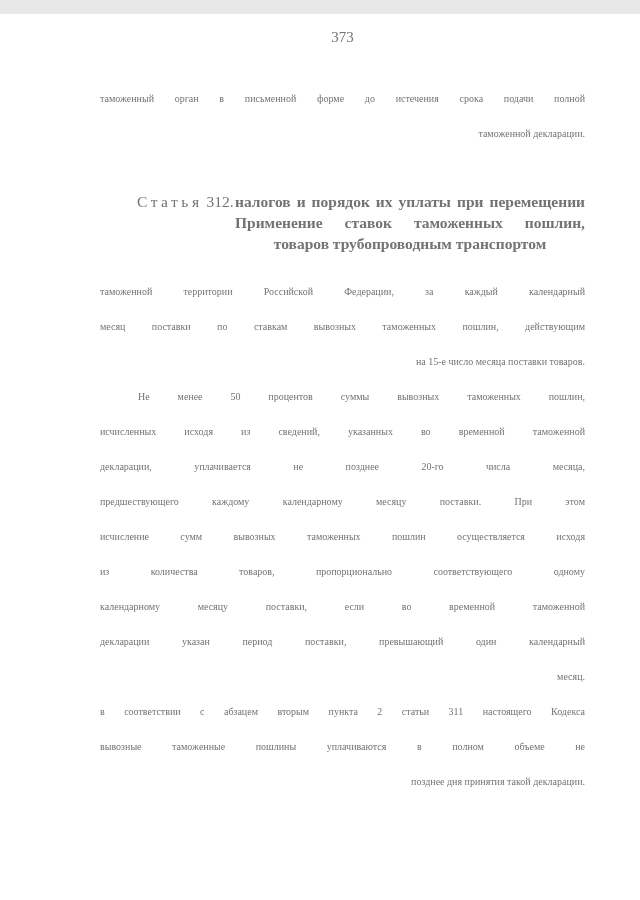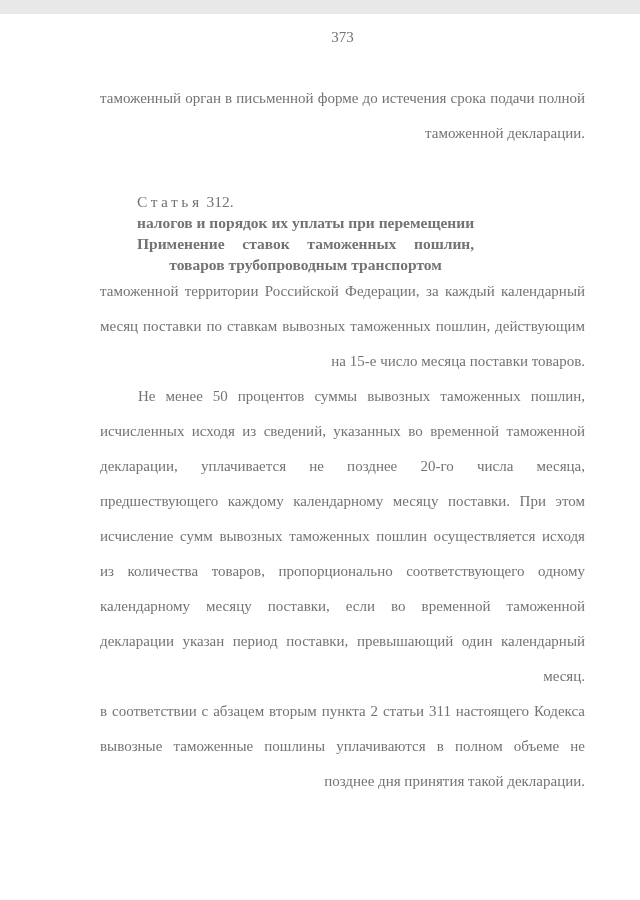--- a/index.html
+++ b/index.html
@@ -23,21 +23,21 @@
     top: 13px;
     width: 485px;
     text-align: center;
     font-size: 15px;
     line-height: 20px;
   }
   .para-block {
     position: absolute;
     left: 100px;
     width: 485px;
-    font-size: 15px;
+    font-size: 10px;
   }
   .continuation { top: 67px; }
   .body-text   { top: 260px; }
   .line {
     line-height: 35px;
     white-space: nowrap;
     text-align: right;
   }
   .line.just {
     white-space: normal;
@@ -46,21 +46,20 @@
   }
   .line.indent { text-indent: 38px; }
   .heading {
     position: absolute;
     left: 137px;
     top: 177px;
     width: 448px;
     display: flex;
     align-items: flex-start;
     font-size: 15.5px;
-    flex-direction: column;
   }
   .h-label {
     flex: none;
     width: 98px;
     line-height: 21px;
     font-weight: normal;
   }
   .h-word { letter-spacing: 3.5px; }
   .h-num  { letter-spacing: 0; }
   .h-title {

